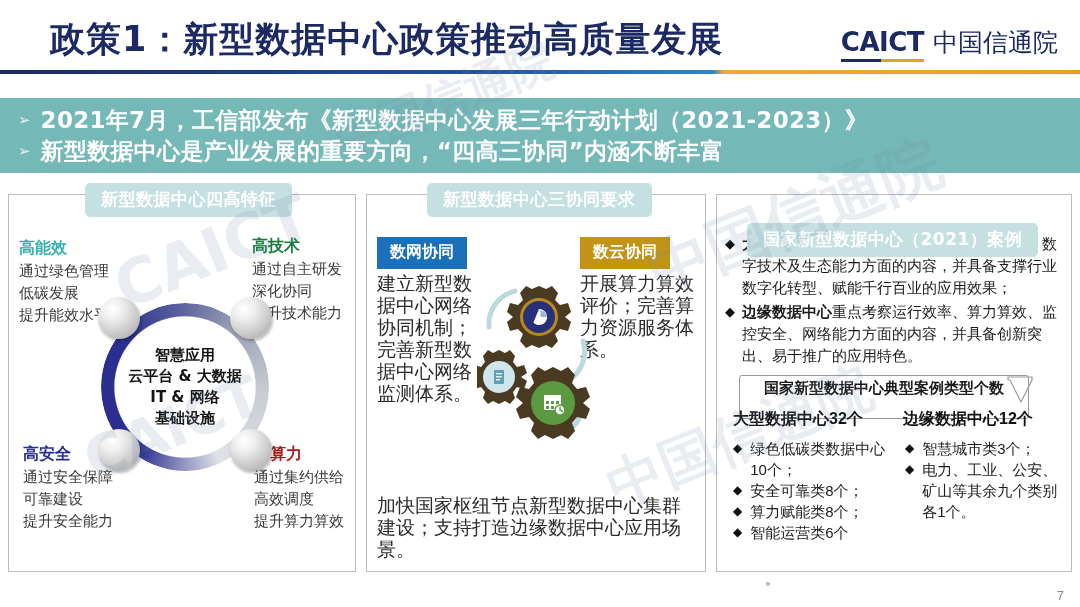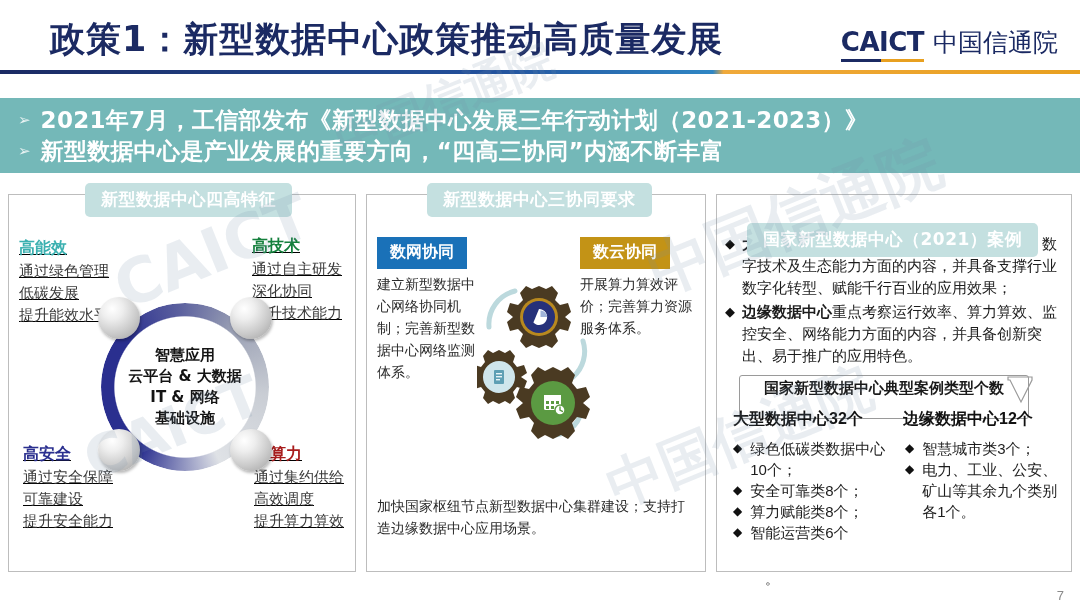--- a/index.html
+++ b/index.html
@@ -78,21 +78,21 @@
     padding:5px 16px 6px; white-space:nowrap;
     text-align:center;
     font-family:"DejaVu Sans","Liberation Sans",sans-serif;
   }
   .pill-a { left:76px; }
   .pill-b { left:60px; }
   .pill-c { left:30px;margin-top:40px; }
 
   
   .quad { position:relative; width:100%; height:100%; }
-  .quad-label { position:absolute; line-height:22px;text-decoration:underline; }
+  .quad-label { position:absolute; line-height:22px; }
   .quad-head { font-size:16px; font-weight:bold; margin-bottom:1px; }
   .quad-body { font-size:15px; color:#3a3a3a; }
   .q-tl { left:10px;  top:42px; }
   .q-tr { left:243px; top:40px; }
   .q-bl { left:14px;  top:248px; }
   .q-br { left:245px; top:248px; }
   .c-energy { color:#3bb0b0; }
   .c-tech   { color:#15803d; }
   .c-secure { color:#2a2f8f; }
   .c-power  { color:#a81c1c; }
@@ -129,21 +129,21 @@
   .tag {
     position:absolute; color:#ffffff; font-weight:bold;
     font-size:16px; padding:5px 13px 6px; white-space:nowrap;
     font-family:"DejaVu Sans","Liberation Sans",sans-serif;
   }
   .tag-net  { left:10px;  top:42px;  background:#1a71b8; }
   .tag-cloud{ left:213px; top:42px;  background:#c39316; }
   .tag-edge { left:118px; top:258px; background:#5b8c3c; }
 
   .collab-text {
-    position:absolute; font-size:14px; line-height:22px; color:#2b2b2b;
+    position:absolute; font-size:19px; line-height:22px; color:#2b2b2b;
   }
   .t-net  { left:10px;  top:78px;  width:100px; }
   .t-cloud{ left:213px; top:78px;  width:118px; }
   .t-edge { left:10px;  top:300px; width:320px; }
 
   .gears { position:absolute; left:110px; top:80px; width:120px; height:175px; }
 
   
   .case-list { position:absolute; left:8px; top:38px; width:340px; }
   .case-item { display:flex; gap:7px; margin-bottom:2px; }

